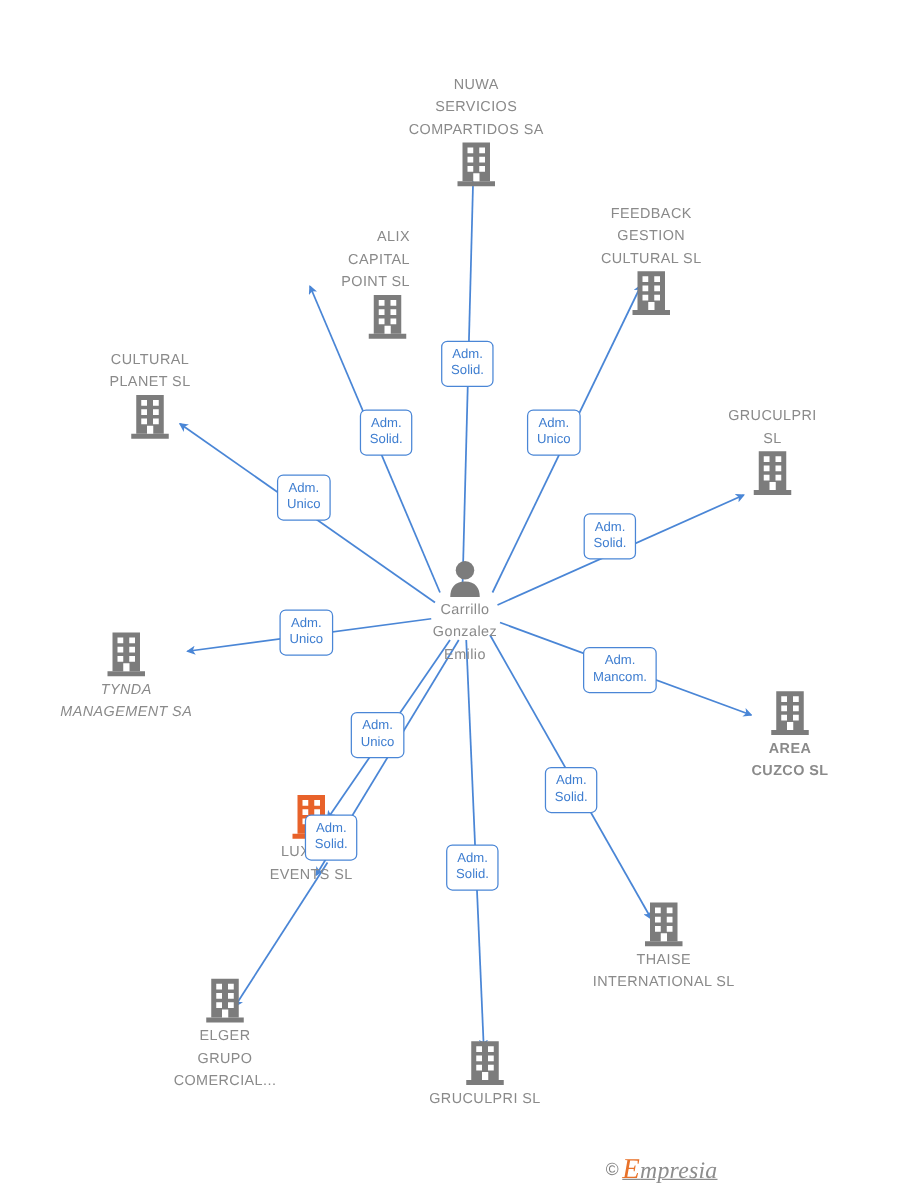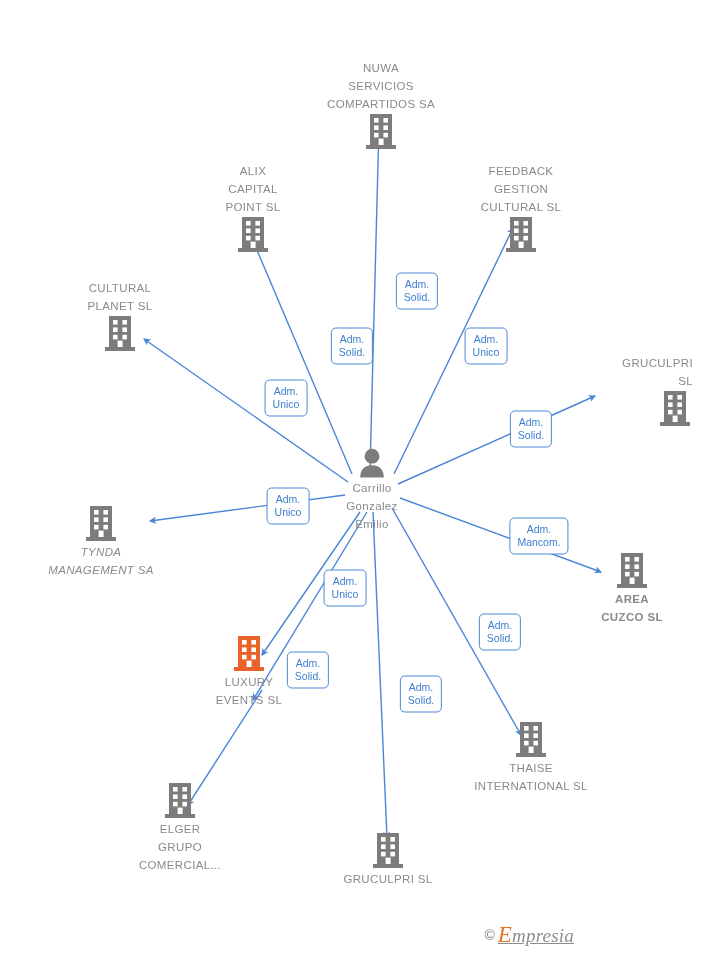--- a/index.html
+++ b/index.html
@@ -22,21 +22,20 @@
   .node.above .lbl{margin-bottom:2px;}
 
   .person .lbl{color:#8a8a8a;}
 
   .edge-label{
     position:absolute;transform:translate(-50%,-50%);
     border:1.3px solid #4a86d6;border-radius:5px;background:#ffffff;
     color:#3f7ed0;font-size:10.5px;line-height:13px;text-align:center;
     padding:4px 7px 5px 7px;white-space:pre-line;
     font-family:"Liberation Sans", sans-serif;
-    margin-left:43px;
   }
 
   #watermark{
     position:absolute;right:10px;bottom:12px;display:flex;align-items:center;
     gap:3px;user-select:none;
   }
   #watermark .cmark{color:#7d7d7d;font-size:14px;font-family:"Liberation Sans", sans-serif;}
   #watermark .brand{font-family:"Liberation Serif", serif;font-style:italic;
                     font-size:19px;color:#8d8d8d;letter-spacing:.2px;text-decoration:underline;}
   #watermark .brand .e{color:#e8722a;font-size:23px;}
@@ -75,21 +74,21 @@
             <rect x="7" y="2" width="22" height="31" fill="#7c7c7c"></rect>
             <rect x="3" y="33" width="30" height="4" fill="#7c7c7c"></rect>
             <rect x="11" y="6" width="4.6" height="4.6" fill="#ffffff"></rect>
             <rect x="20.4" y="6" width="4.6" height="4.6" fill="#ffffff"></rect>
             <rect x="11" y="13.4" width="4.6" height="4.6" fill="#ffffff"></rect>
             <rect x="20.4" y="13.4" width="4.6" height="4.6" fill="#ffffff"></rect>
             <rect x="11" y="20.8" width="4.6" height="4.6" fill="#ffffff"></rect>
             <rect x="20.4" y="20.8" width="4.6" height="4.6" fill="#ffffff"></rect>
             <rect x="15.6" y="26.6" width="5" height="6.4" fill="#ffffff"></rect>
           </svg></span></div>
-      <div class="node above" style="left: 253px; top: 207px;"><span class="lbl">ALIX
+      <div class="node above" style="left: 253px; top: 226px; text-align: right;"><span class="lbl">ALIX
 CAPITAL
 POINT SL</span><span class="glyph"><svg width="36" height="38" viewBox="0 0 36 38" xmlns="http://www.w3.org/2000/svg">
             <rect x="7" y="2" width="22" height="31" fill="#7c7c7c"></rect>
             <rect x="3" y="33" width="30" height="4" fill="#7c7c7c"></rect>
             <rect x="11" y="6" width="4.6" height="4.6" fill="#ffffff"></rect>
             <rect x="20.4" y="6" width="4.6" height="4.6" fill="#ffffff"></rect>
             <rect x="11" y="13.4" width="4.6" height="4.6" fill="#ffffff"></rect>
             <rect x="20.4" y="13.4" width="4.6" height="4.6" fill="#ffffff"></rect>
             <rect x="11" y="20.8" width="4.6" height="4.6" fill="#ffffff"></rect>
             <rect x="20.4" y="20.8" width="4.6" height="4.6" fill="#ffffff"></rect>
@@ -113,21 +112,21 @@
             <rect x="7" y="2" width="22" height="31" fill="#7c7c7c"></rect>
             <rect x="3" y="33" width="30" height="4" fill="#7c7c7c"></rect>
             <rect x="11" y="6" width="4.6" height="4.6" fill="#ffffff"></rect>
             <rect x="20.4" y="6" width="4.6" height="4.6" fill="#ffffff"></rect>
             <rect x="11" y="13.4" width="4.6" height="4.6" fill="#ffffff"></rect>
             <rect x="20.4" y="13.4" width="4.6" height="4.6" fill="#ffffff"></rect>
             <rect x="11" y="20.8" width="4.6" height="4.6" fill="#ffffff"></rect>
             <rect x="20.4" y="20.8" width="4.6" height="4.6" fill="#ffffff"></rect>
             <rect x="15.6" y="26.6" width="5" height="6.4" fill="#ffffff"></rect>
           </svg></span></div>
-      <div class="node above" style="left: 618px; top: 390px; text-align: right;"><span class="lbl">GRUCULPRI
+      <div class="node above" style="left: 618px; top: 360px;"><span class="lbl">GRUCULPRI
 SL</span><span class="glyph"><svg width="36" height="38" viewBox="0 0 36 38" xmlns="http://www.w3.org/2000/svg">
             <rect x="7" y="2" width="22" height="31" fill="#7c7c7c"></rect>
             <rect x="3" y="33" width="30" height="4" fill="#7c7c7c"></rect>
             <rect x="11" y="6" width="4.6" height="4.6" fill="#ffffff"></rect>
             <rect x="20.4" y="6" width="4.6" height="4.6" fill="#ffffff"></rect>
             <rect x="11" y="13.4" width="4.6" height="4.6" fill="#ffffff"></rect>
             <rect x="20.4" y="13.4" width="4.6" height="4.6" fill="#ffffff"></rect>
             <rect x="11" y="20.8" width="4.6" height="4.6" fill="#ffffff"></rect>
             <rect x="20.4" y="20.8" width="4.6" height="4.6" fill="#ffffff"></rect>
             <rect x="15.6" y="26.6" width="5" height="6.4" fill="#ffffff"></rect>

